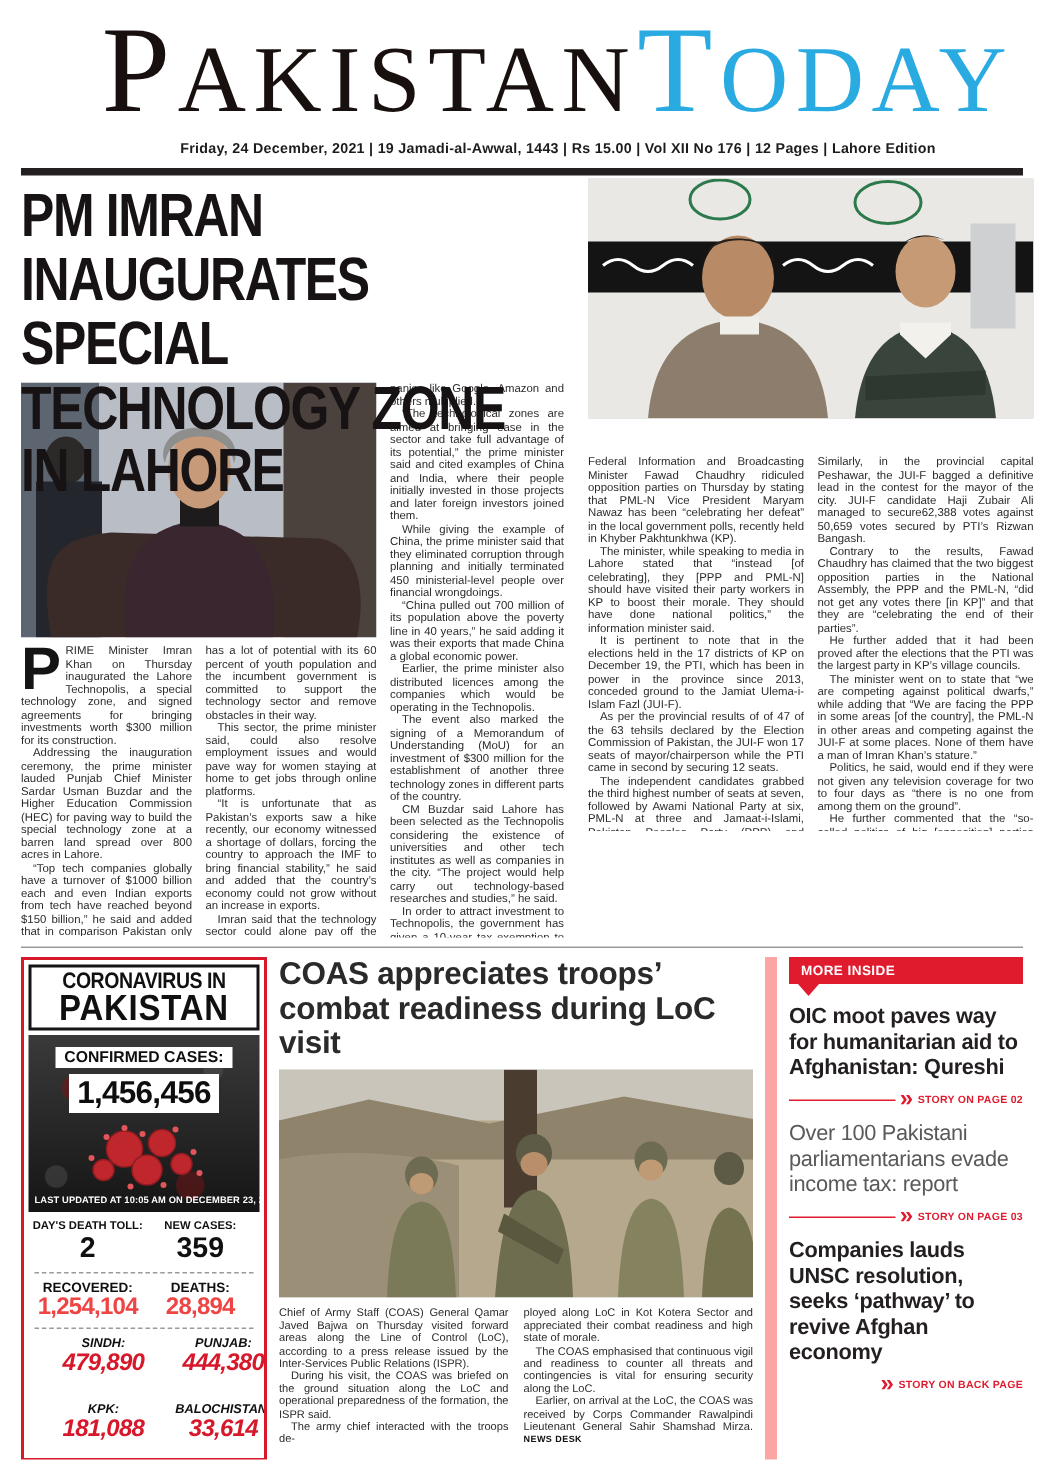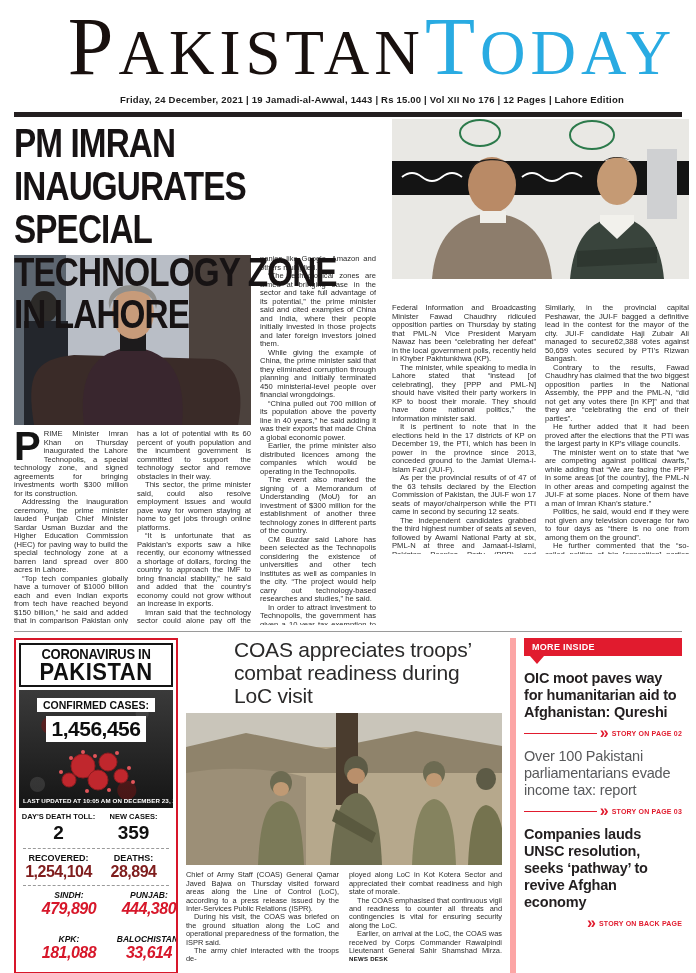--- a/index.html
+++ b/index.html
@@ -68,35 +68,35 @@
   .confirmed-label { font-size:10.5px; font-weight:900; color:#0e0e0e; }
   .confirmed-value { font-size:21px; font-weight:900; color:#0e0e0e; letter-spacing:-.5px; margin-top:3px; }
   .virus-fig { height:50px; margin-top:2px; }
   .updated { color:#fff; font-size:6.2px; font-weight:bold; margin-top:3px; letter-spacing:.1px; white-space:nowrap; }
   .covid-white { padding:4px 5px 0 5px; }
   .stat-row { display:flex; text-align:center; }
   .stat-cell { flex:1; }
   .stat-label { font-size:7.5px; font-weight:900; color:#101010; }
   .stat-label.md { font-size:9px; }
   .stat-value-big { font-size:19px; font-weight:900; color:#101010; margin-top:1px; }
-  .stat-value-md { font-size:16px; font-weight:900; color:#7f1d1d; letter-spacing:-.5px; }
+  .stat-value-md { font-size:16px; font-weight:900; color:#ef4444; letter-spacing:-.5px; }
   .dashed { border-top:1px dashed #9a9a9a; margin:4px 2px; }
   .region-grid { display:grid; grid-template-columns:1fr 1fr; row-gap:16px; text-align:center;font-style:italic; }
   .region-label { font-size:8.5px; font-weight:900; color:#101010; }
   .region-value { font-size:16px; font-weight:900; color:#d7172a; letter-spacing:-.5px; white-space:nowrap; }
 
   
   .coas { flex:1; overflow:hidden; }
-  .coas-headline { font-size:21px; line-height:1.1; font-weight:normal; color:#2b2a2a; letter-spacing:-.2px;margin-left:48px; }
+  .coas-headline { font-size:21px; line-height:1.1; font-weight:bold; color:#2b2a2a; letter-spacing:-.2px; }
   .coas-photo { width:100%; height:152px; margin-top:6px; }
   .coas .cols2 { margin-top:6px; height:110px; overflow:hidden; gap:10px; }
   .coas .bodycol { font-size:7.4px; line-height:8.4px; }
 
   
-  .more { width:172px; border-left:6px solid #fca5a5; padding-left:8px; overflow:hidden; }
+  .more { width:172px; border-left:8px solid #fca5a5; padding-left:8px; overflow:hidden; }
   .banner { background:#e11b2e; color:#fff; font-size:9px; font-weight:bold; letter-spacing:.3px;
             padding:4px 0 4px 8px; }
   .notch { width:0; height:0; border-left:7px solid transparent; border-right:7px solid transparent;
            border-top:8px solid #e11b2e; margin-left:6px; }
   .mi-head { font-size:14.5px; line-height:17px; font-weight:bold; color:#231f20; margin-top:6px; letter-spacing:-.2px; }
   .mi-head.light { font-weight:normal; color:#58595b; }
   .ref-row { display:flex; align-items:center; justify-content:flex-end; gap:3px; margin-top:3px; }
   .ref-line { flex:1; height:1px; background:#e11b2e; }
   .ref-line.none { background:transparent; }
   .ref-text { font-size:7px; font-weight:bold; color:#e11b2e; letter-spacing:.2px; white-space:nowrap; }

